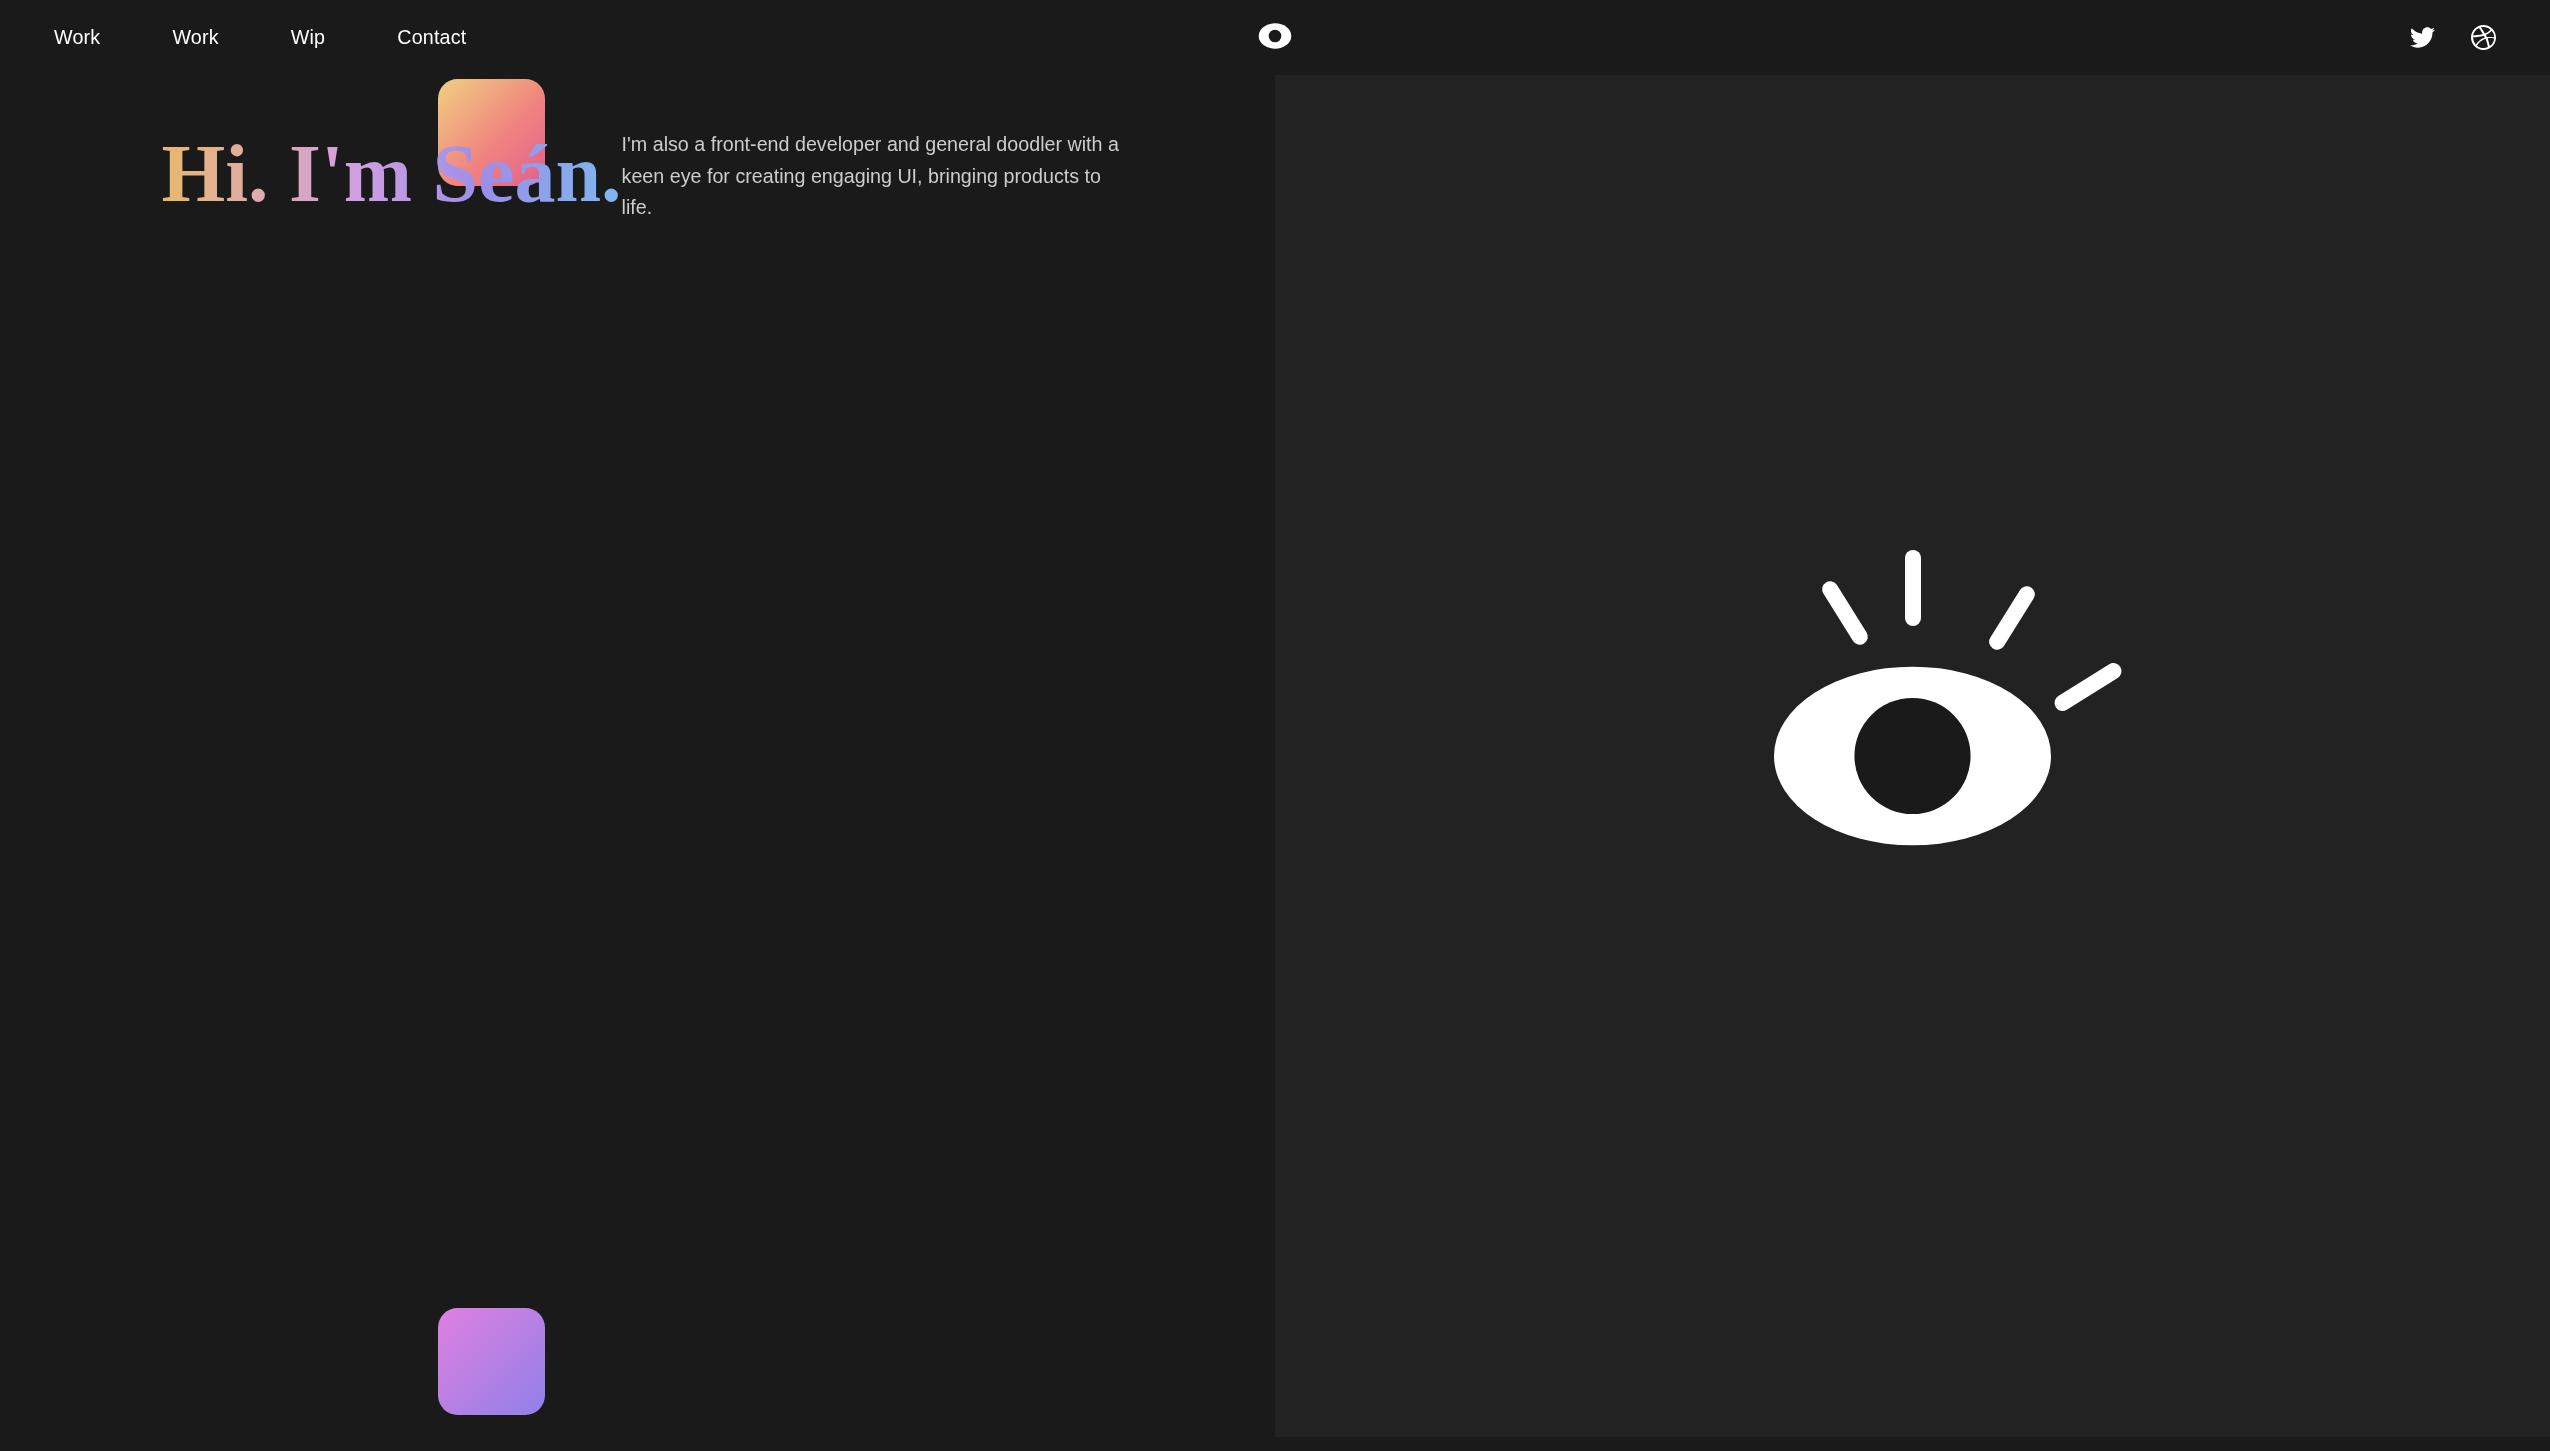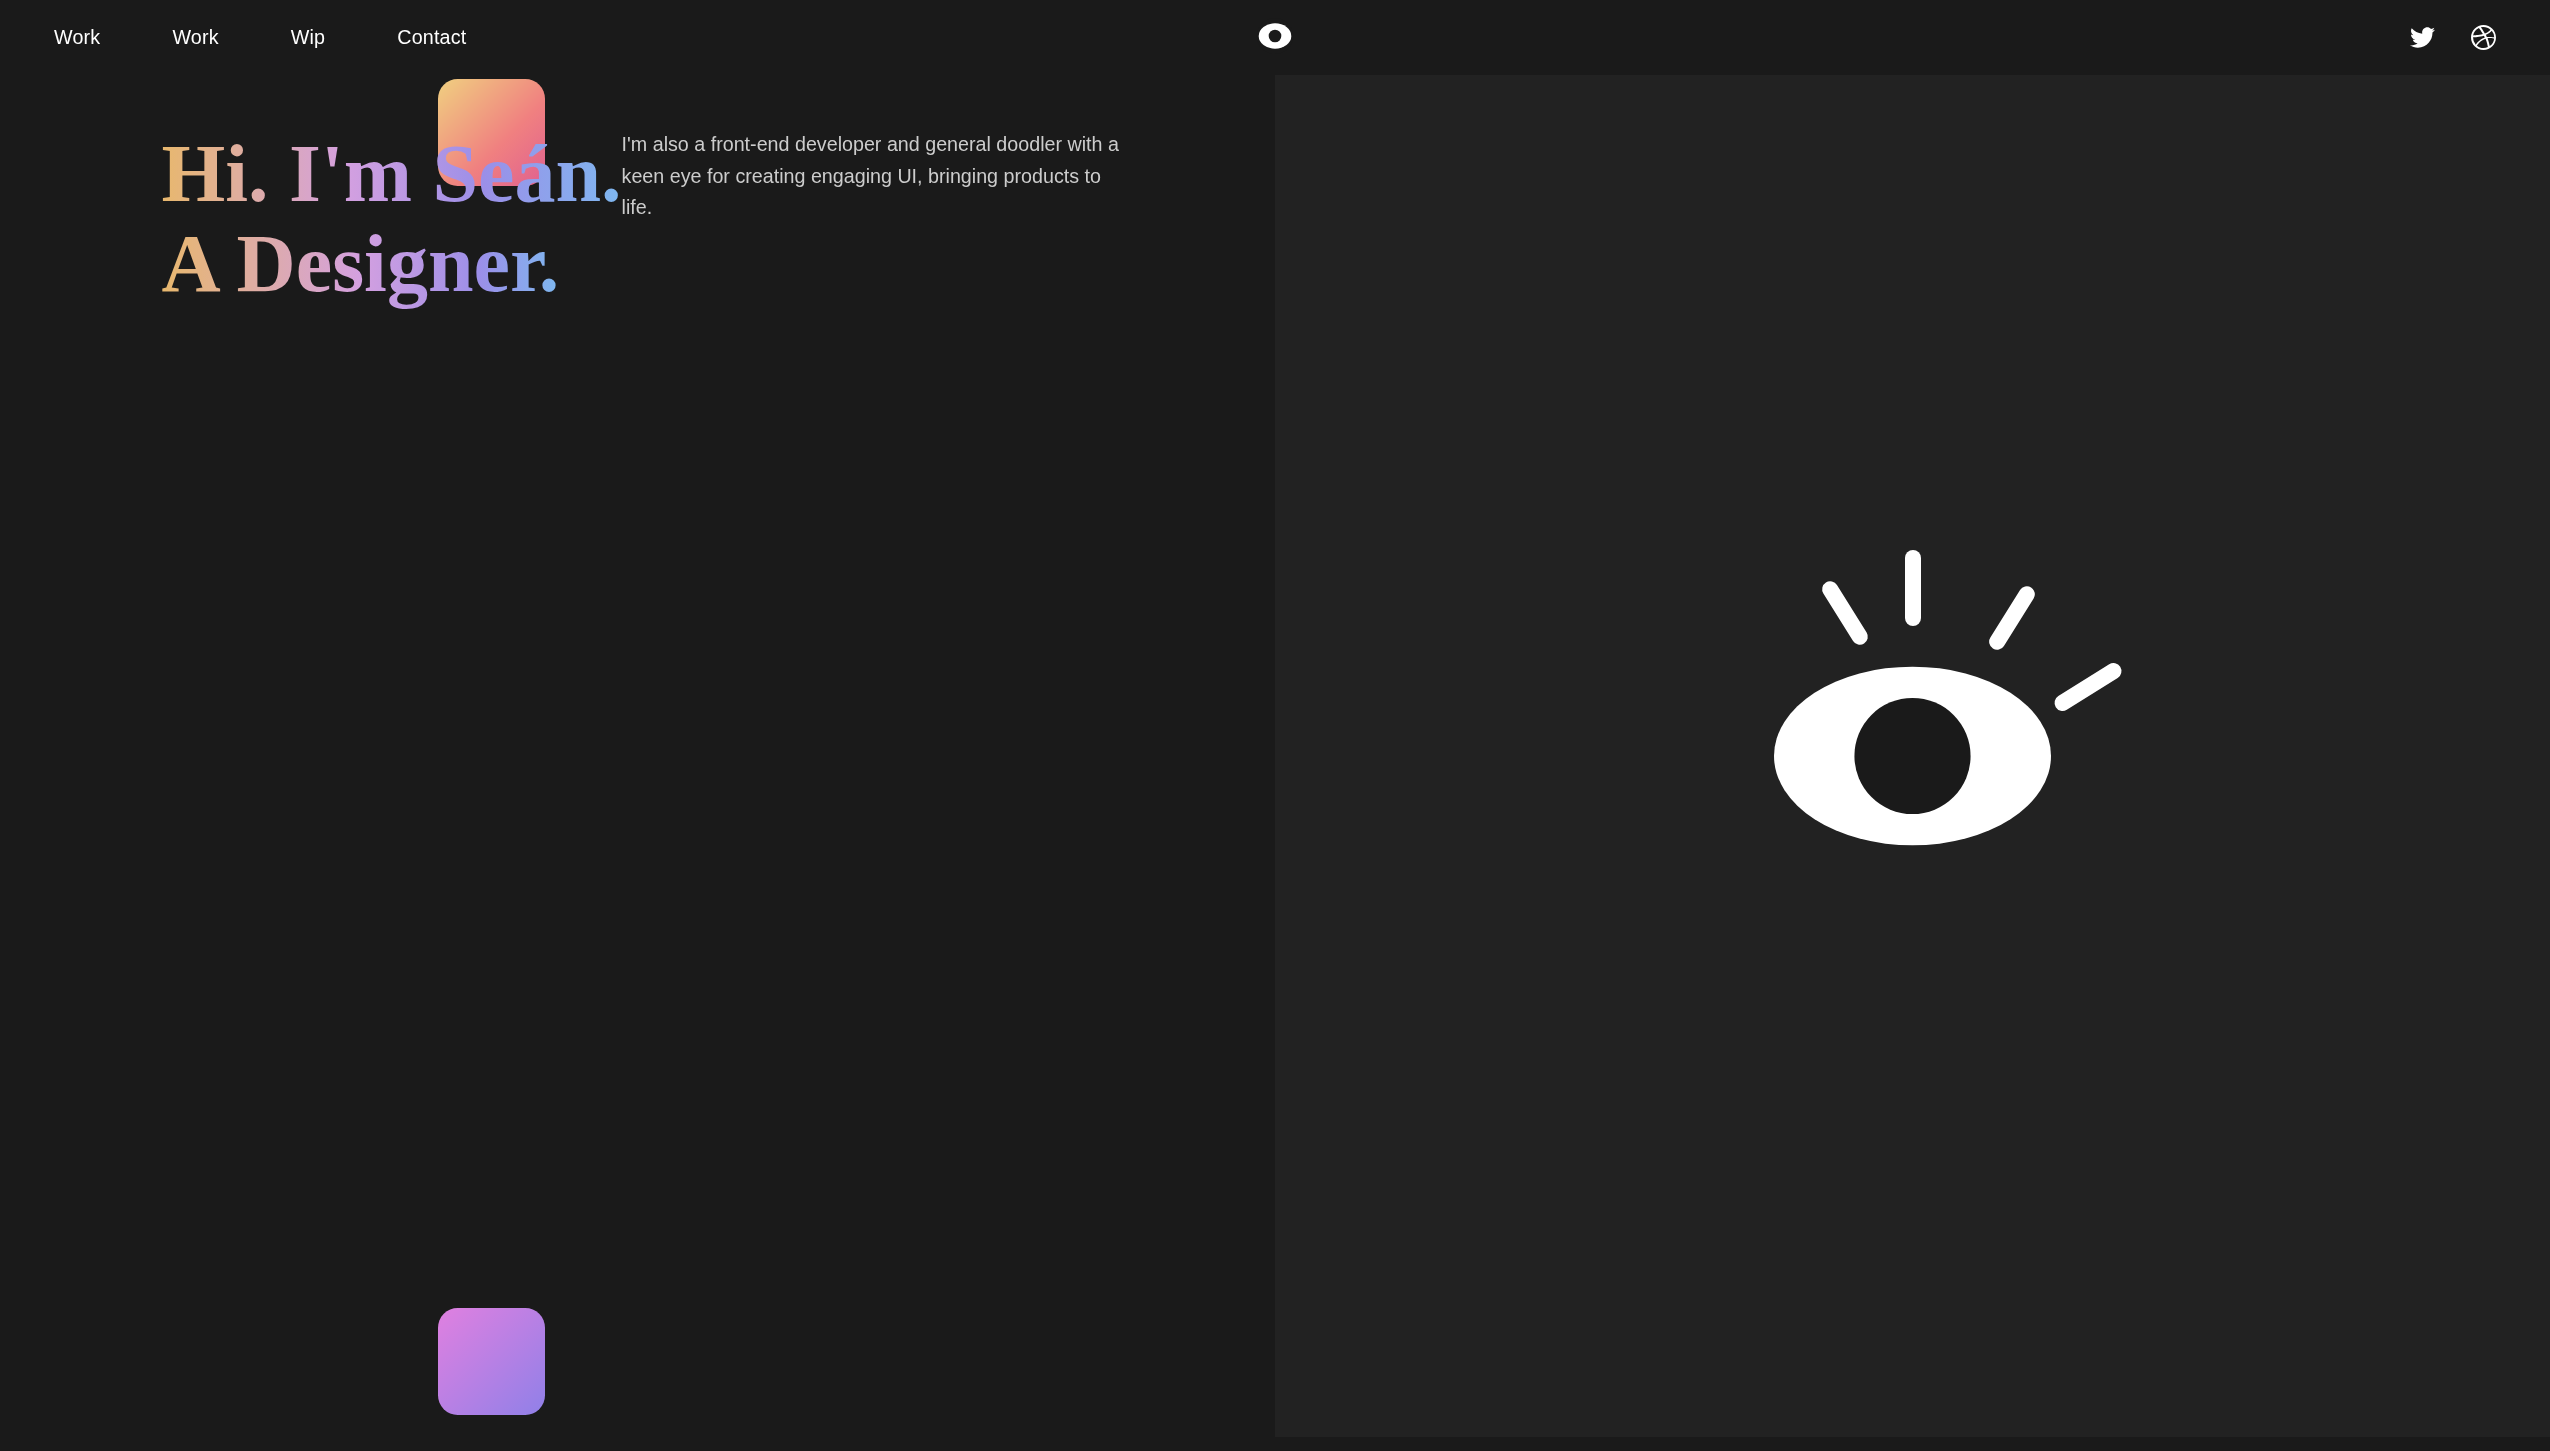--- a/index.html
+++ b/index.html
@@ -175,21 +175,20 @@
         </svg>
       </span>
     </div>
   </nav>
 
   <div class="main-content">
 
     <div class="left-section">
       <h1 class="hero-title">
         <span class="gradient-text-1">Hi. I'm Seán.</span><br>
-        <span class="gradient-text-2">A Designer.</span>
       </h1>
       <p class="hero-subtitle">I'm also a front-end developer and general doodler with a keen eye for creating engaging UI, bringing products to life.</p>
     </div>
 
     <div class="right-section">
 
       <div class="eye-wrapper">
 
         <div style="position:absolute;top:-72px;left:50%;transform:translateX(-50%);width:16px;height:76px;background:#fff;border-radius:8px;"></div>
         <div style="position:absolute;top:-45px;left:22%;width:16px;height:72px;background:#fff;border-radius:8px;transform:rotate(-32deg);"></div>

